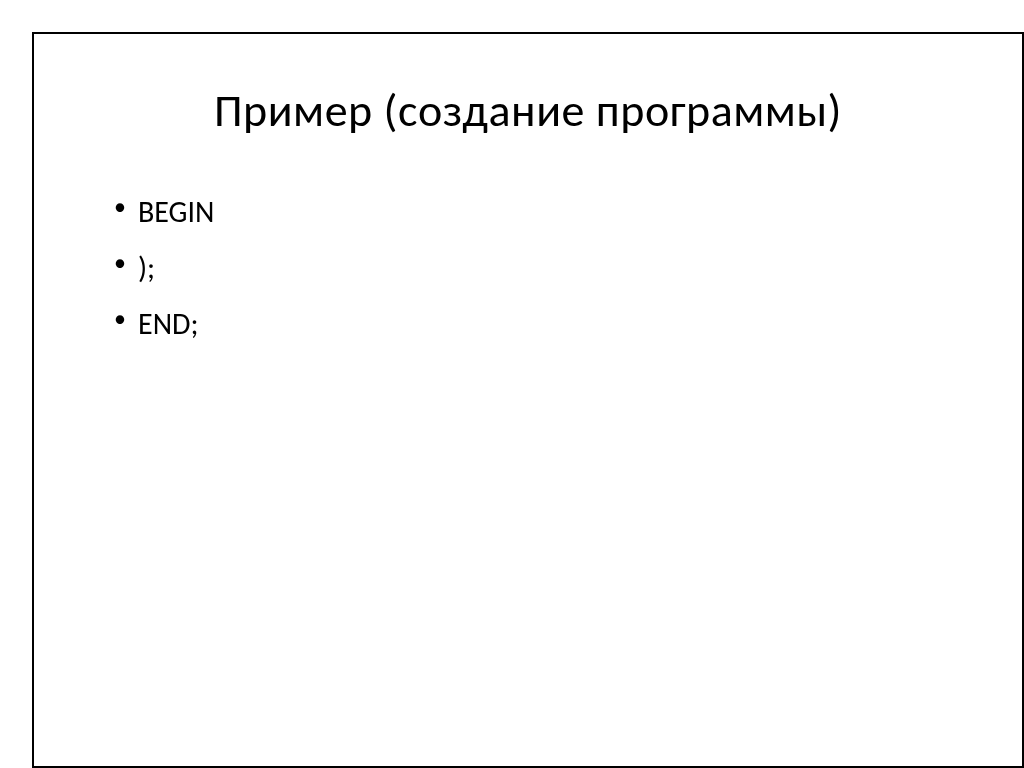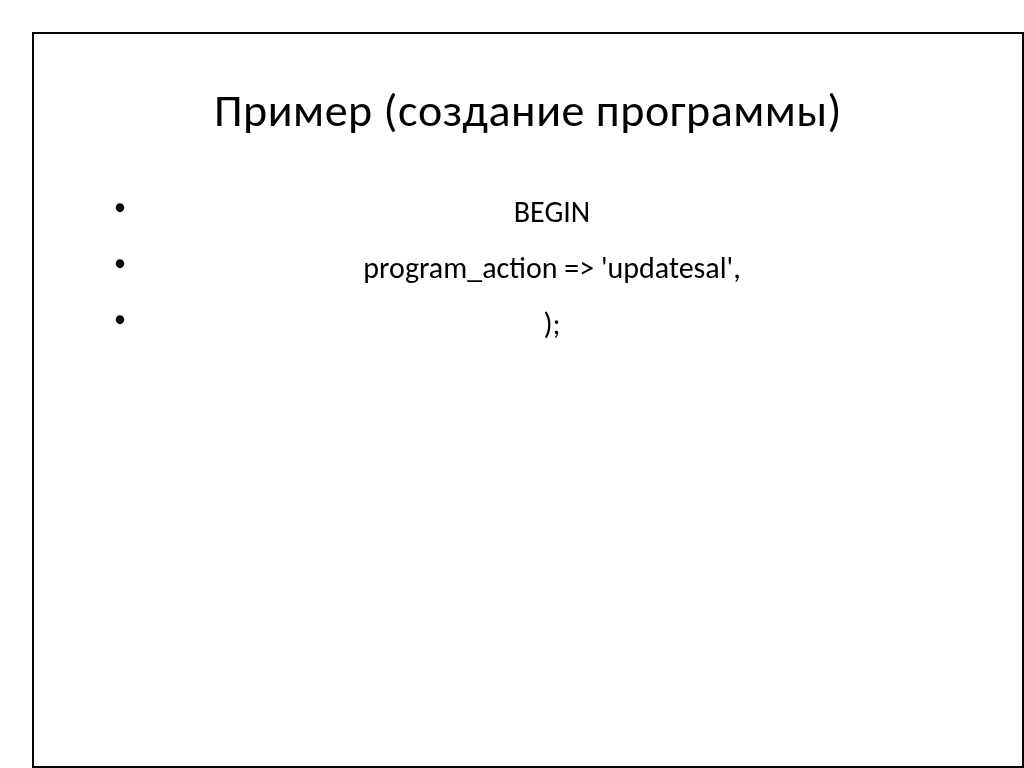--- a/index.html
+++ b/index.html
@@ -34,21 +34,20 @@
     .slide-title {
       font-size: 46px;
       font-weight: 400;
       text-align: center;
       margin-bottom: 50px;
       letter-spacing: 0.5px;
     }
     .bullet-list {
       list-style: none;
       padding-left: 24px;
-      text-align: center;
     }
     .bullet-item {
       font-size: 30px;
       line-height: 1.6;
       position: relative;
       padding-left: 24px;
       color: #000000;
     }
     .bullet-item::before {
       content: "•";
@@ -59,16 +58,16 @@
     }
   </style>
 </head>
 <body>
 
 <div class="slide-border"></div>
 <div class="slide-content">
   <h1 class="slide-title">Пример (создание программы)</h1>
   <ul class="bullet-list">
     <li class="bullet-item">BEGIN</li>
-    <li class="bullet-item">  program_action =&gt; 'updatesal',</li>
     <li class="bullet-item">);</li>
+    <li class="bullet-item">END;</li>
   </ul>
 </div>
 
 </body></html>

